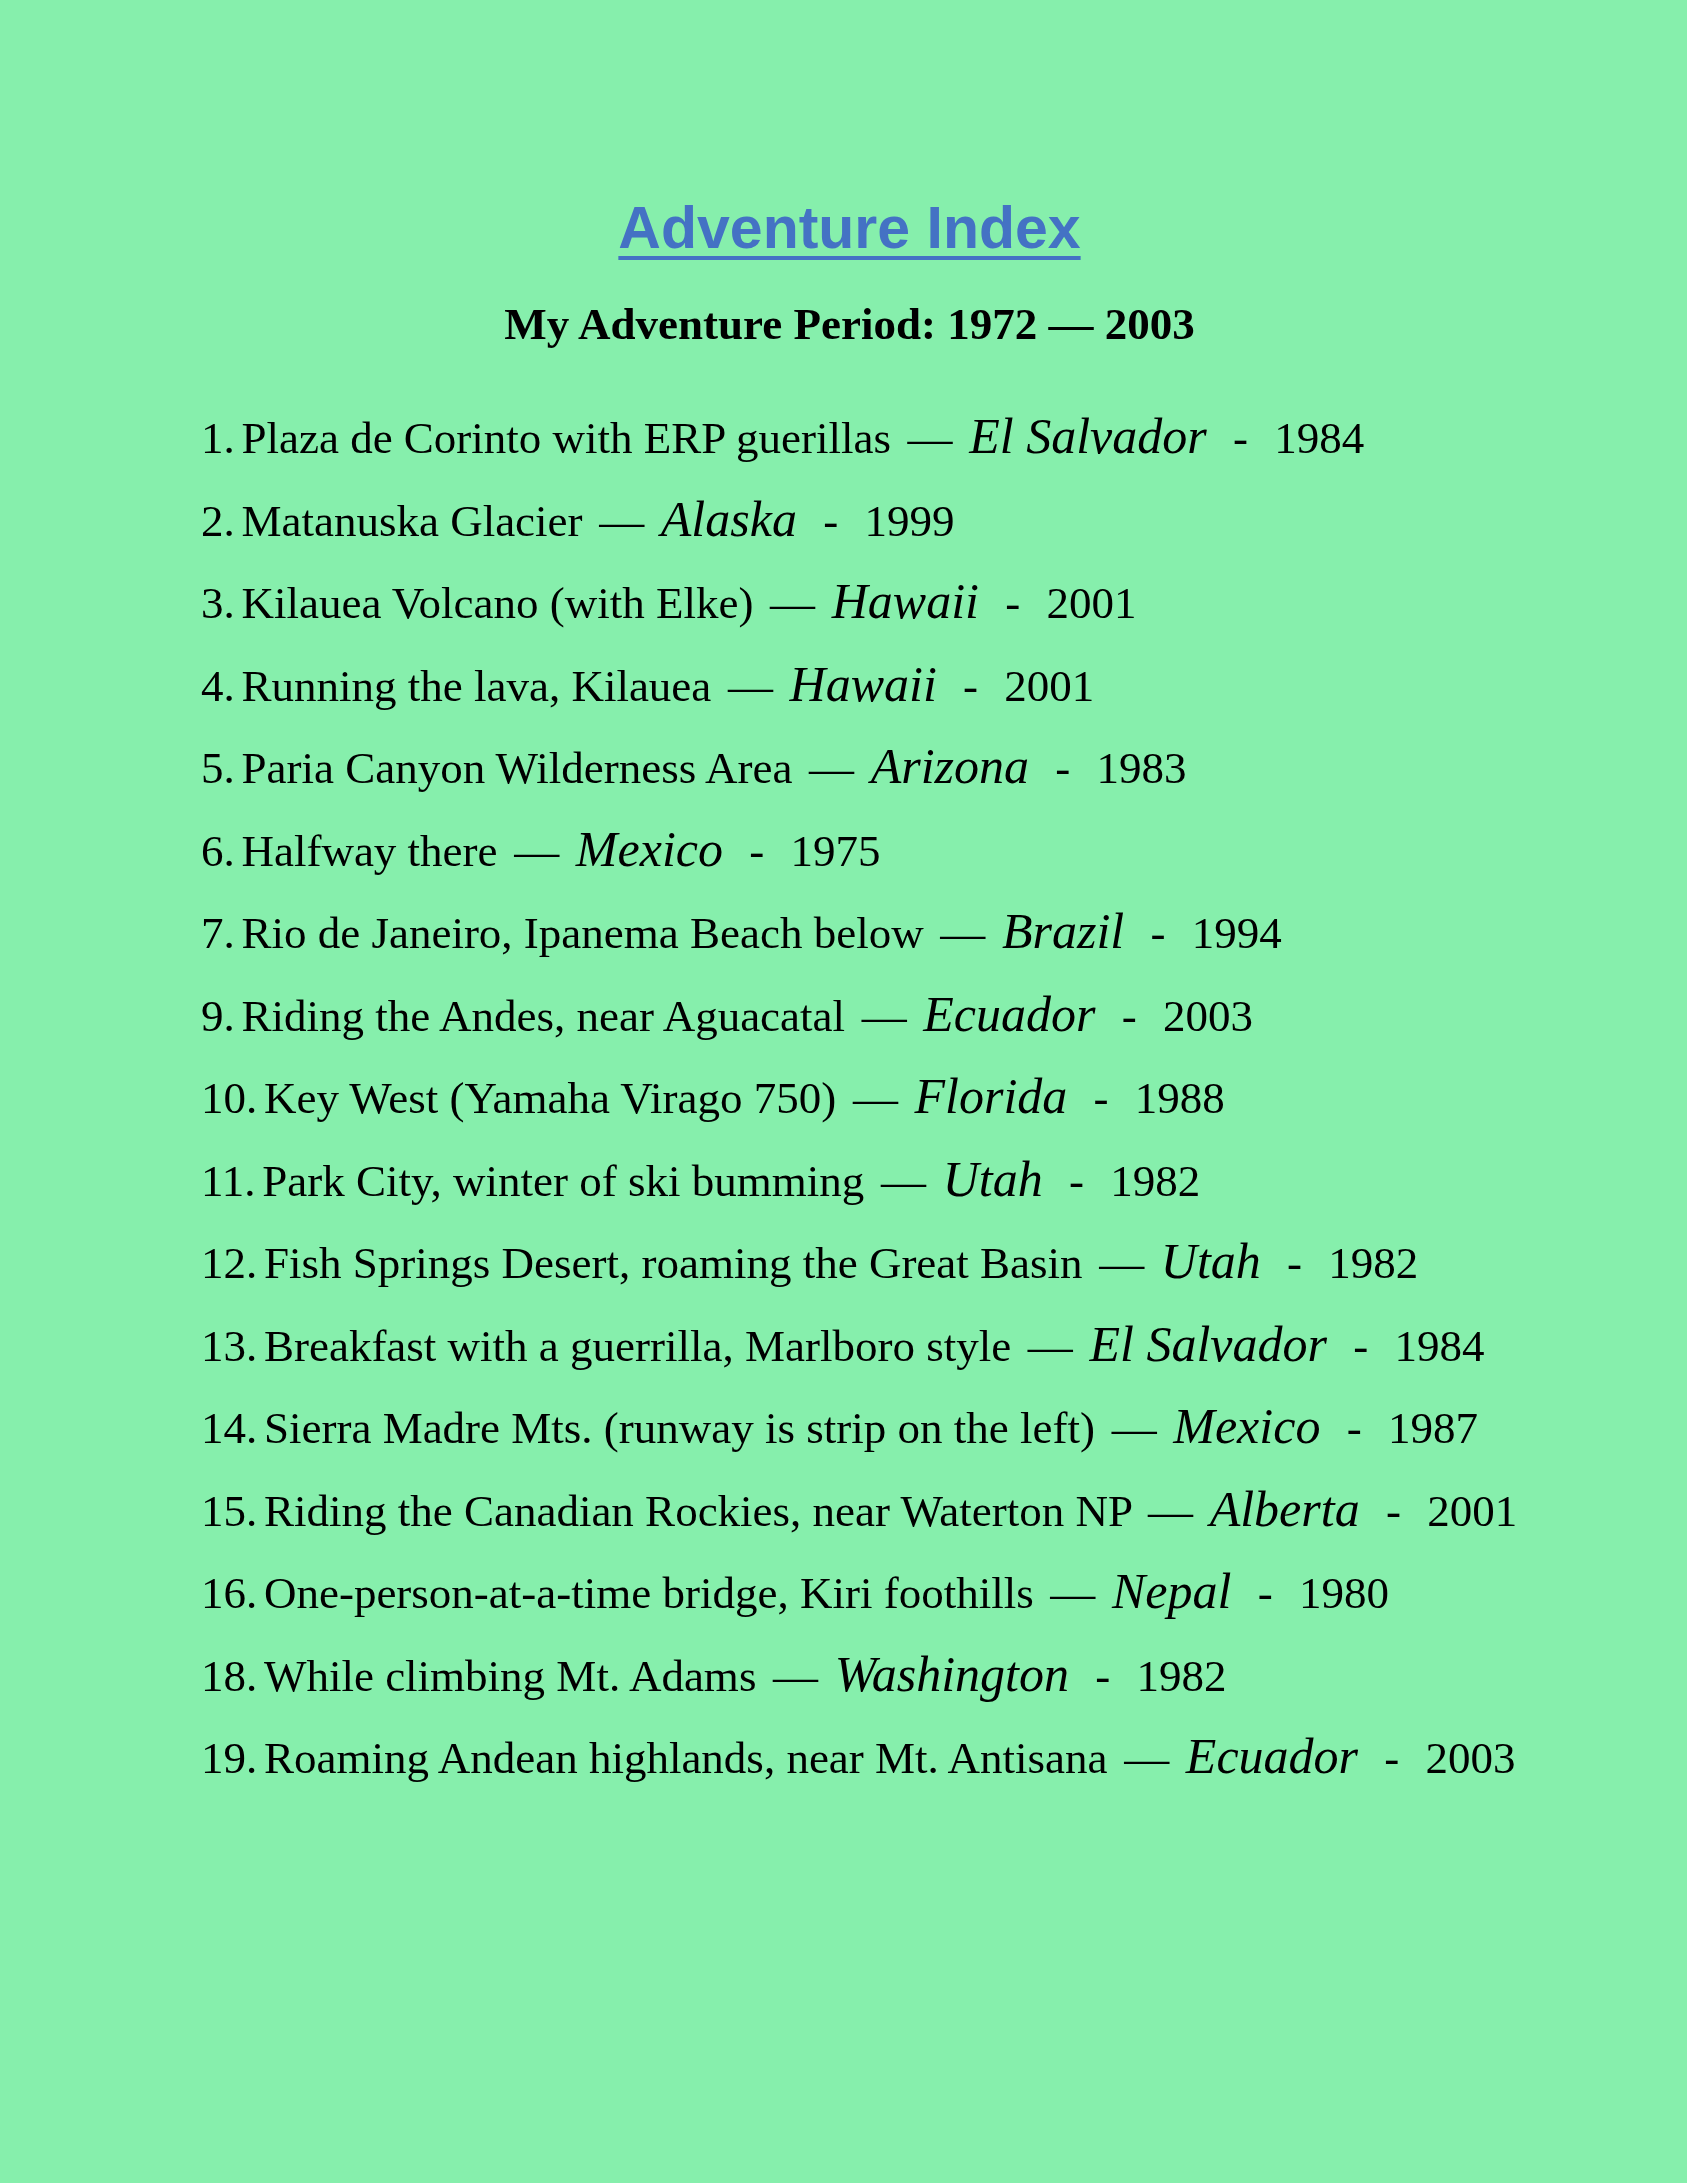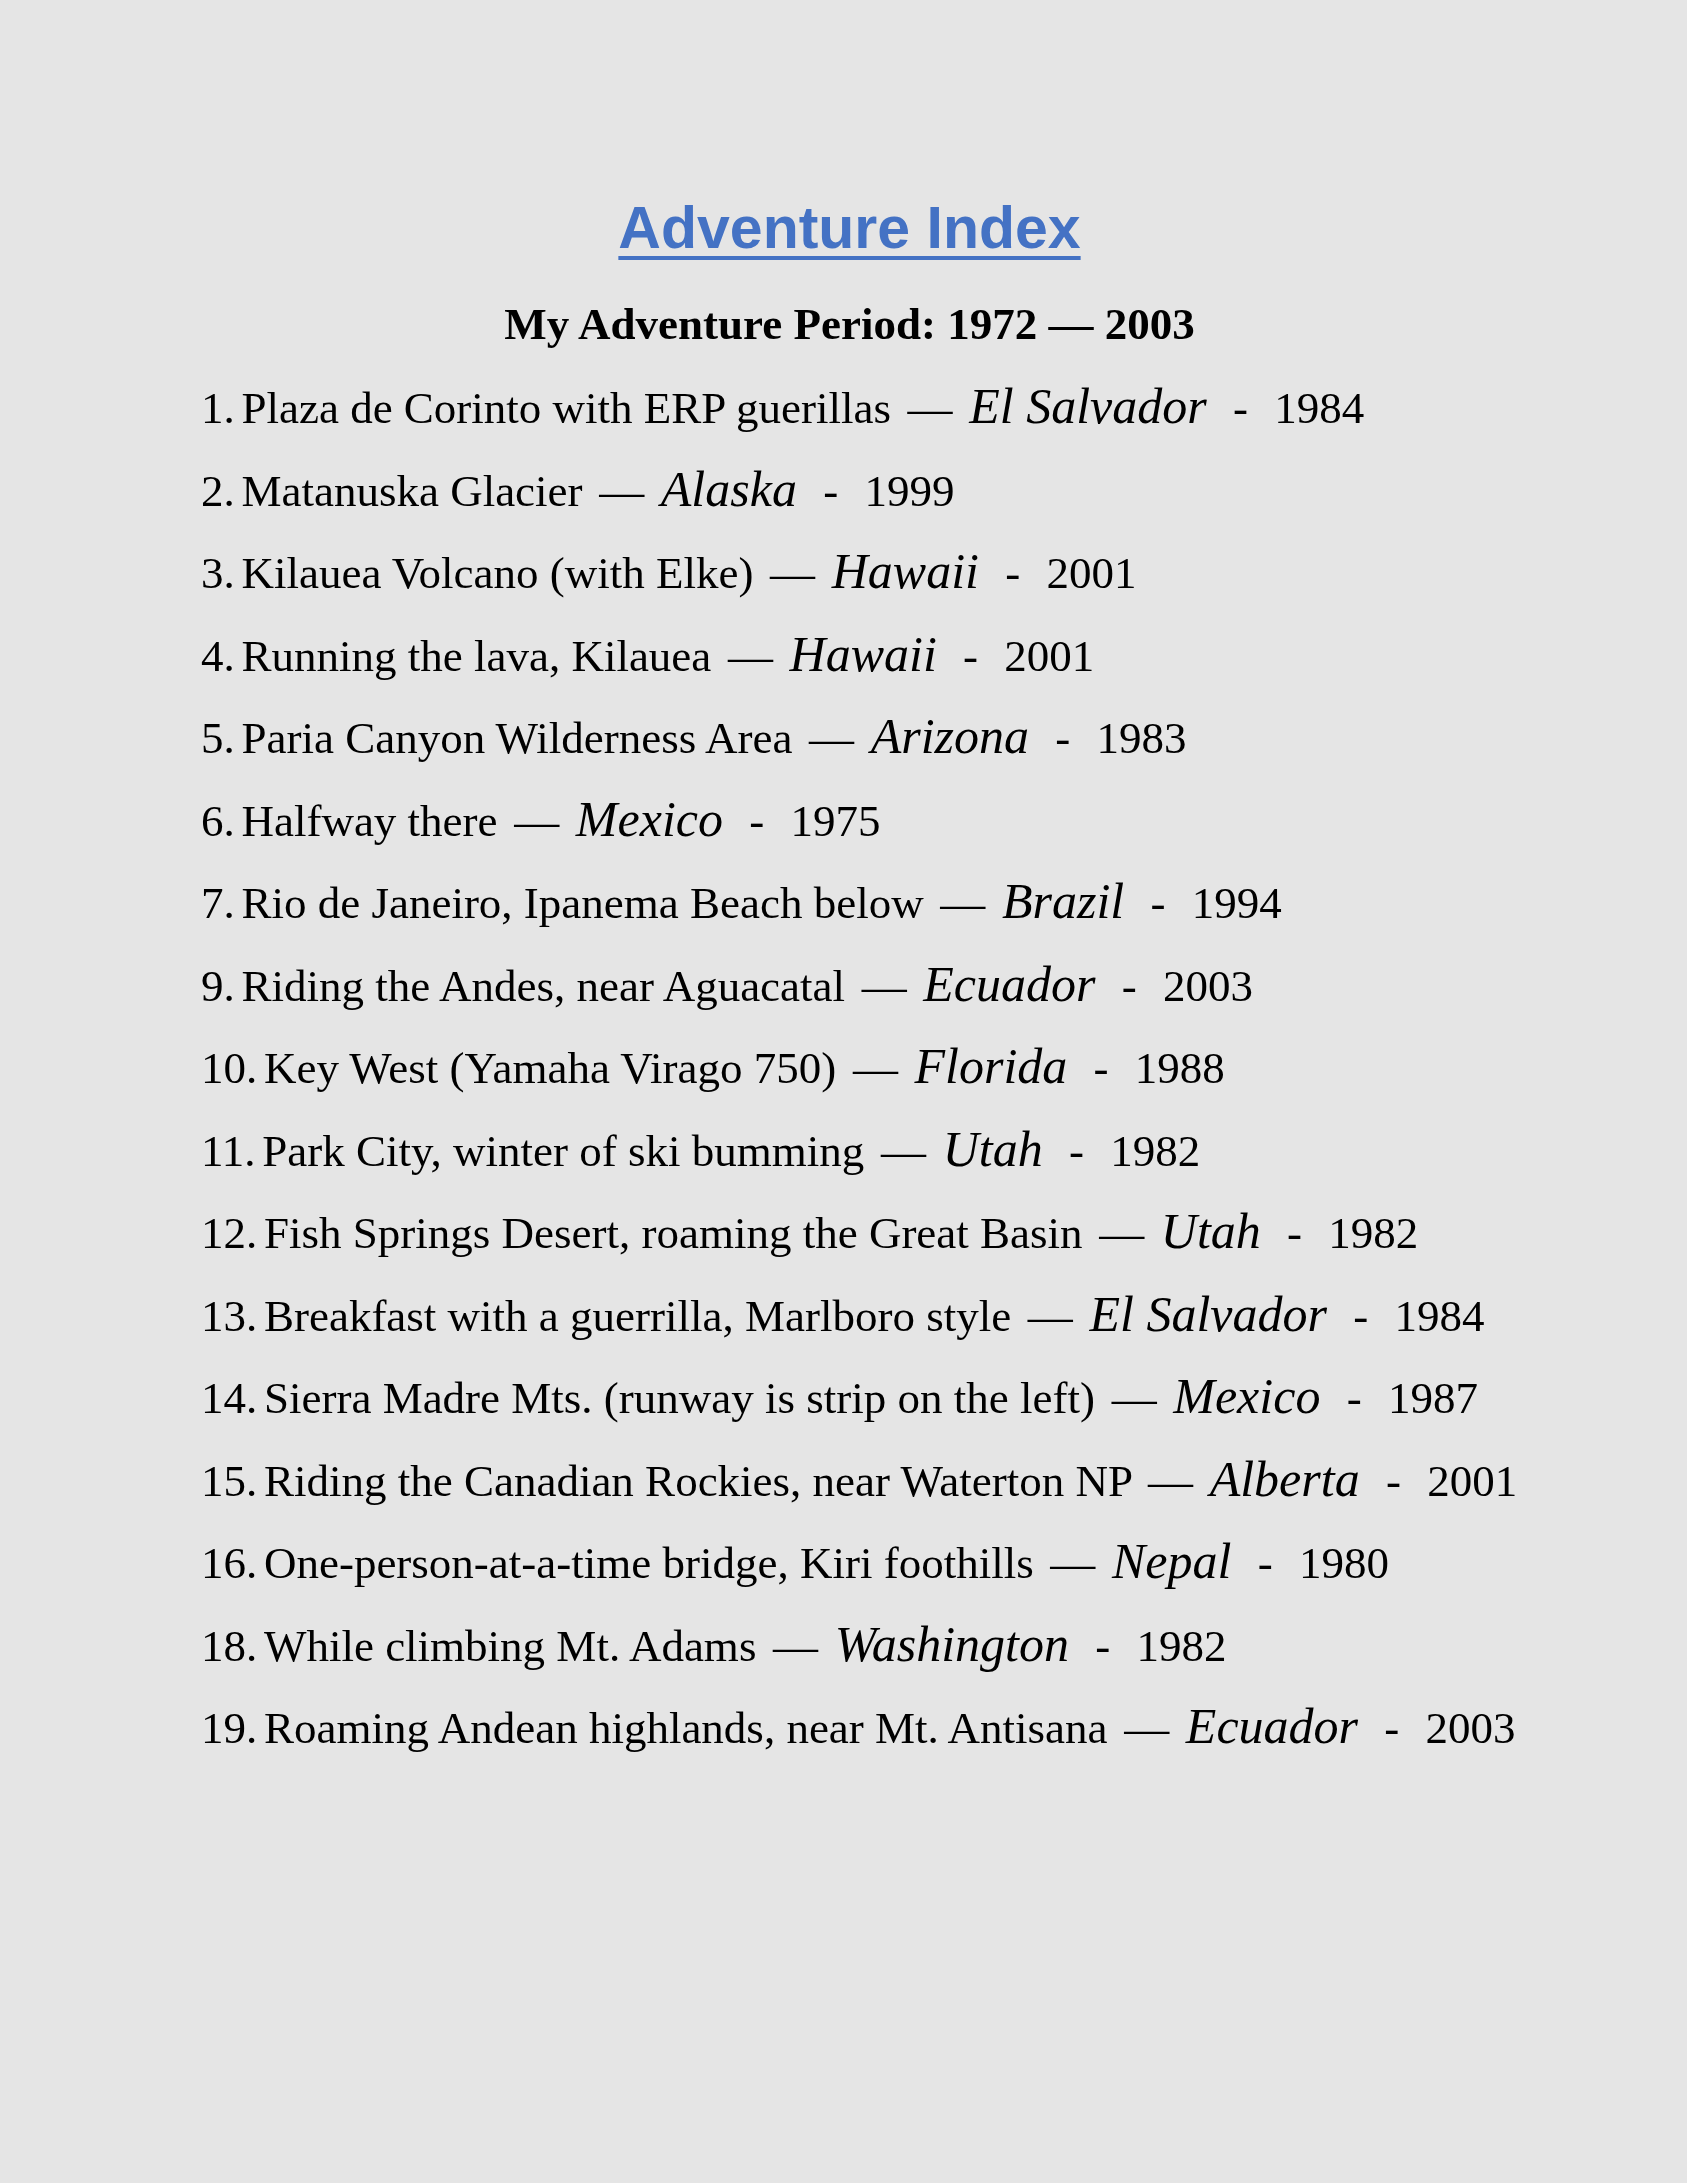--- a/index.html
+++ b/index.html
@@ -4,21 +4,21 @@
 <style>
   html, body {
     margin: 0;
     padding: 0;
     background: #ffffff;
   }
   .page {
     position: relative;
     width: 1687px;
     height: 2183px;
-    background: #e5e5e5;
+    background: #86efac;
     font-family: "Liberation Serif", serif;
     color: #000000;
     overflow: hidden;
     box-sizing: border-box;
     padding: 196px 189px 0 201px;
   }
   .doc-title {
     margin: 0;
     text-align: center;
     font-family: "Liberation Sans", sans-serif;
@@ -32,21 +32,21 @@
   }
   .subtitle {
     margin: 39px 0 11px 0;
     text-align: center;
     font-family: "Liberation Serif", serif;
     font-weight: bold;
     font-size: 45px;
     line-height: 1.1;
   }
   .entries {
-    margin-top: 31px;
+    margin-top: 61px;
   }
   .entry {
     margin: 0 0 30px 0;
     font-size: 45px;
     line-height: 1.05;
     white-space: nowrap;
   }
   .entry .num {
     margin-right: 6.7px;
   }

